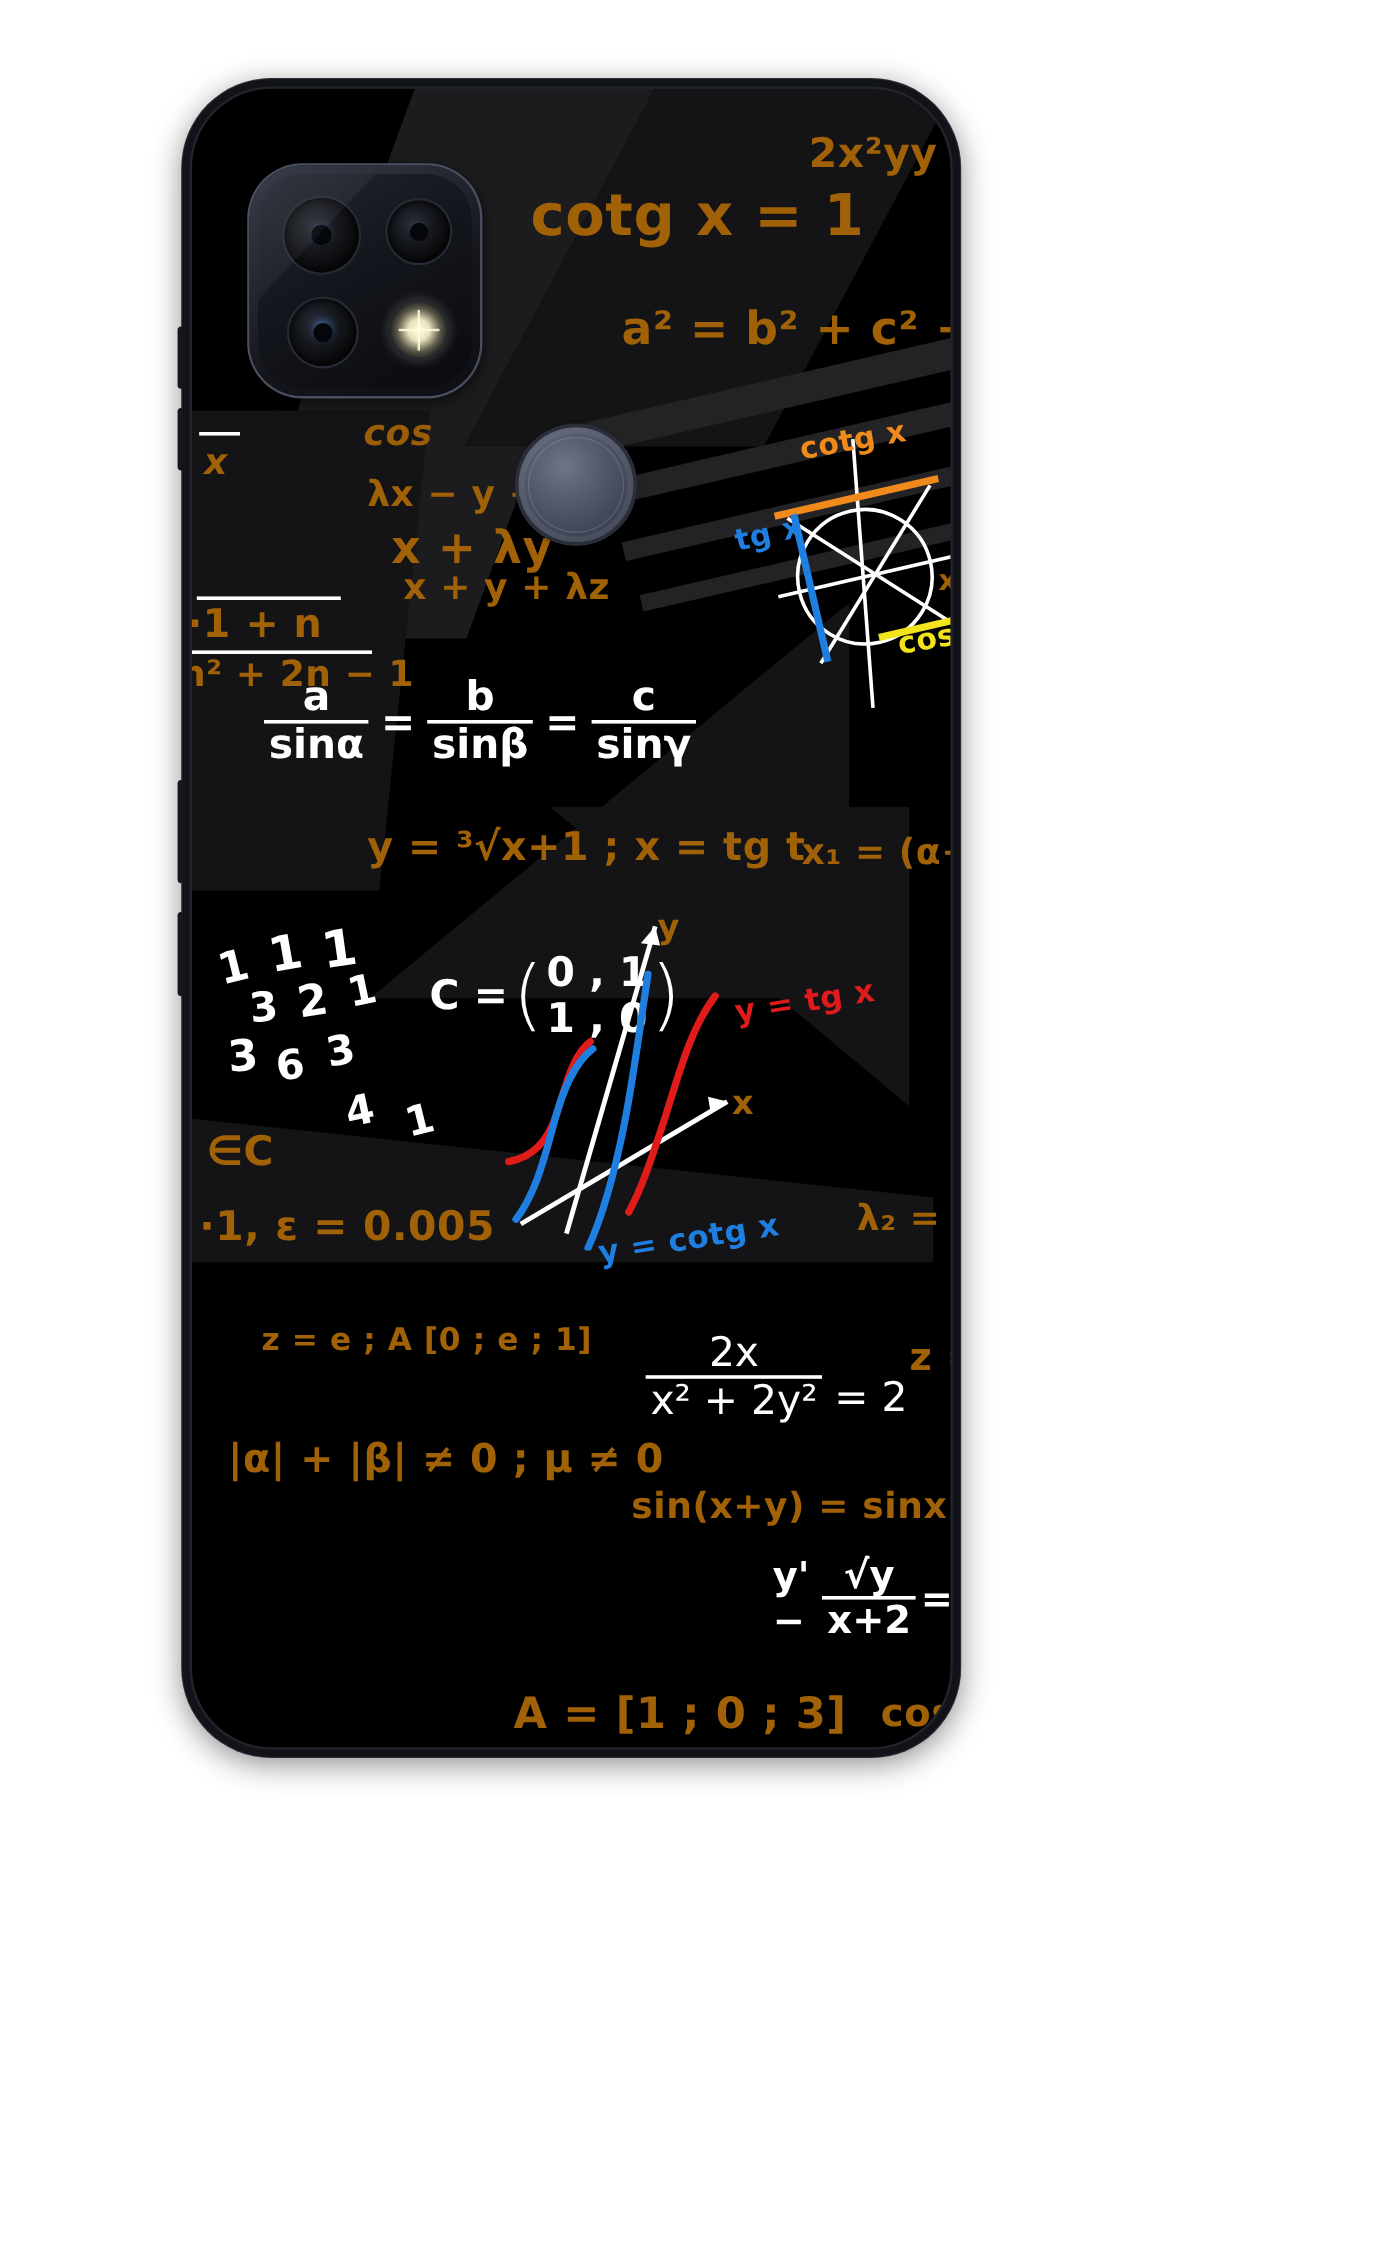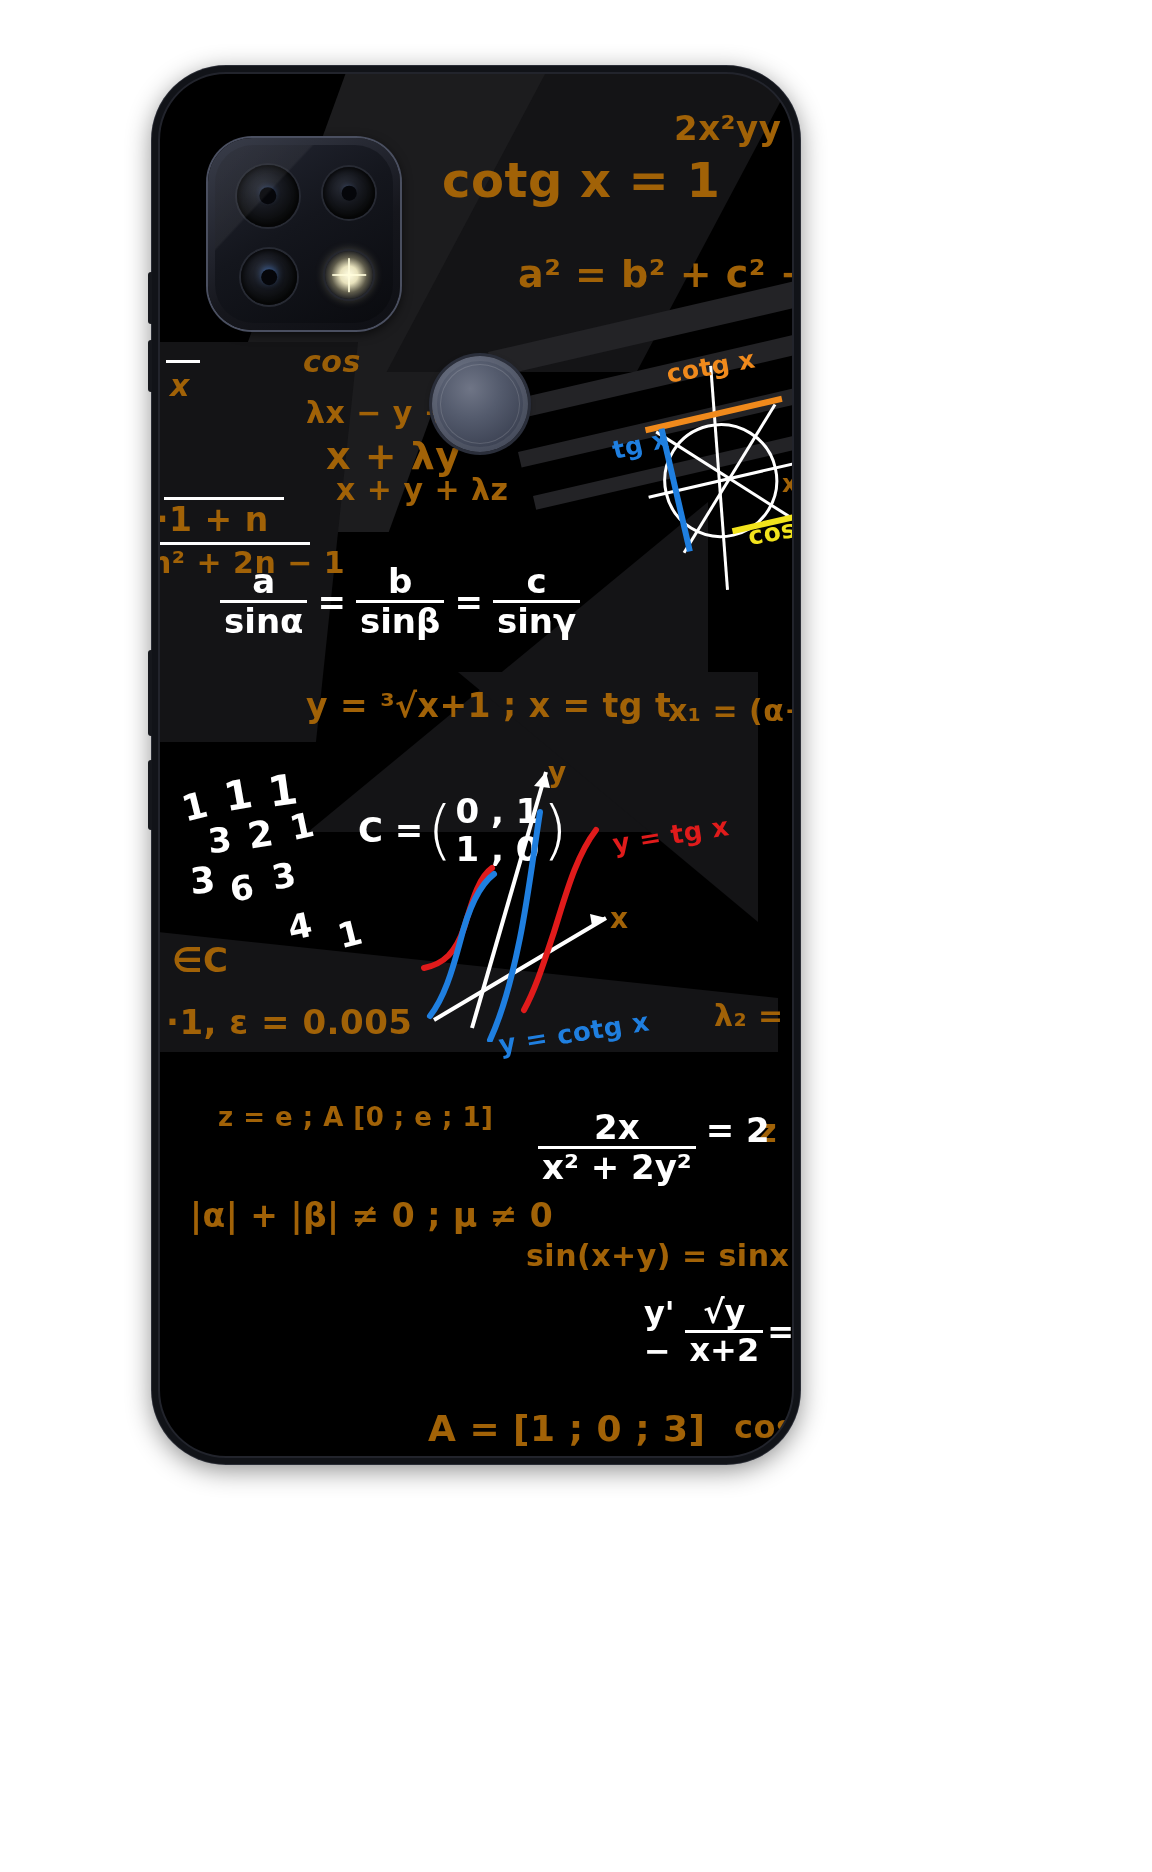--- a/index.html
+++ b/index.html
@@ -185,22 +185,22 @@
     <div class="hw" style="left:14px;top:868px;font-size:34px;">∈C</div>
 
     <div class="hw" style="left:8px;top:930px;font-size:34px;">·1, ε = 0.005</div>
 
     <div class="hw" style="left:556px;top:926px;font-size:30px;">λ₂ = i</div>
 
     <div class="hw" style="left:12px;top:1030px;font-size:26px;margin-left:48px;">z = e ; A [0 ; e ; 1]</div>
 
     <div class="hw" style="left:600px;top:1040px;font-size:32px;">z =</div>
 
-    <div style="position:absolute;left:380px;top:1038px;z-index:21;color:#fff;font-weight:700;font-size:34px;
-                font-family:'DejaVu Sans',sans-serif;display:flex;align-items:flex-start;">
+    <div style="position:absolute;left:380px;top:1038px;z-index:21;color:#fff;font-weight:400;font-size:34px;
+                font-family:'DejaVu Sans',sans-serif;display:flex;align-items:flex-end;">
       <span class="frac">
         <span class="num">2x</span>
         <span class="den">x² + 2y²</span>
       </span>
       <span style="padding-left:10px;">= 2</span>
     </div>
 
     <div class="hw" style="left:32px;top:1124px;font-size:33px;">|α| + |β| ≠ 0 ; μ ≠ 0</div>
 
     <div class="hw" style="left:368px;top:1166px;font-size:30px;">sin(x+y) = sinx cos</div>

